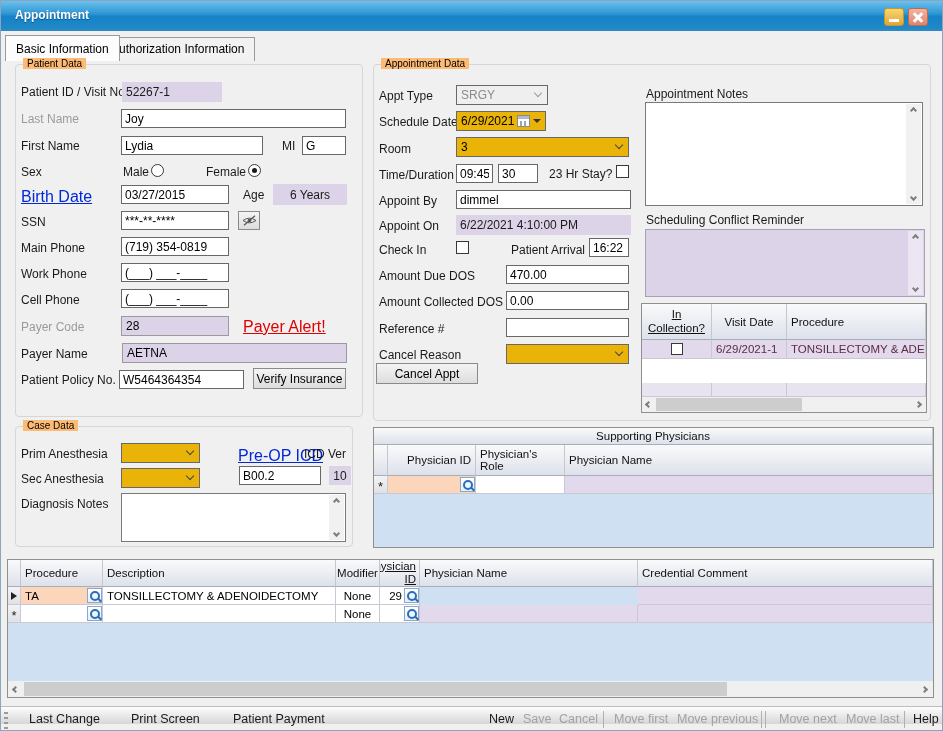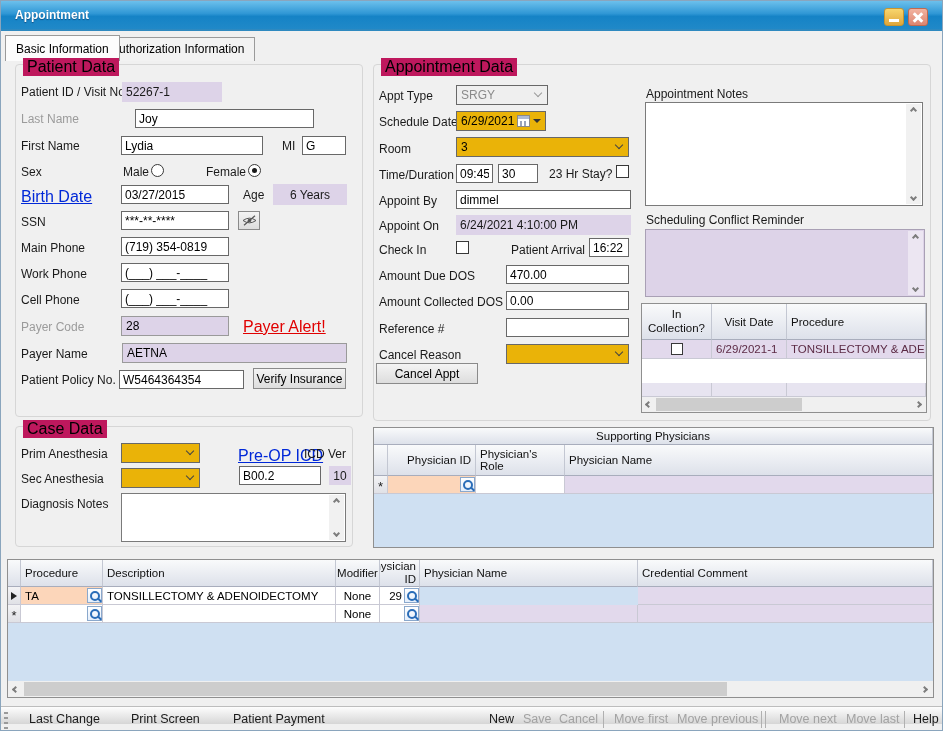--- a/index.html
+++ b/index.html
@@ -49,35 +49,35 @@
   .combo { position:absolute; background:#eab308; border:1px solid #686868; font-size:12px;
            display:flex; align-items:center; padding:0 4px; cursor:pointer; }
   .combo.dis { background:#efefef; color:#8a8a8a; }
   .cchev { position:absolute; right:6px; top:50%; margin-top:-5px; width:6px; height:6px;
     border-right:1.5px solid #444; border-bottom:1.5px solid #444; transform:rotate(45deg); }
   .combo.dis .cchev { border-color:#9a9a9a; }
   .chev { display:inline-block; width:5px; height:5px; border-right:2px solid #7d7d7d; border-bottom:2px solid #7d7d7d; }
   .chev.up { transform:rotate(-135deg); } .chev.down { transform:rotate(45deg); }
   .chev.left { transform:rotate(135deg); } .chev.right { transform:rotate(-45deg); }
   .groupbox { position:absolute; border:1px solid #d6d6d6; border-radius:4px; }
-  .gtitle { position:absolute; font-size:16px; background:#be185d; padding:0 4px; z-index:2; white-space:nowrap; }
+  .gtitle { position:absolute; font-size:10px; background:#fdba74; padding:0 4px; z-index:2; white-space:nowrap; }
   .tarea { position:absolute; background:#fff; border:1px solid #7a7a7a; }
   .vsb { position:absolute; top:1px; right:1px; bottom:1px; width:15px; background:#f1f1f1;
     display:flex; flex-direction:column; justify-content:space-between; align-items:center; padding:4px 0; }
   .hsb { position:absolute; background:#f0f0f0; display:flex; align-items:center; }
   .hsb .thumb { position:absolute; top:1px; bottom:1px; background:#cdcdcd; }
 
   
   .grid { position:absolute; border:1px solid #8f8f8f; background:#fff; overflow:hidden; }
   .gh { position:absolute; background:linear-gradient(#f9fafb,#dde1ea); border-right:1px solid #c3c7d2;
         border-bottom:1px solid #a8adbc; font-size:11.5px; color:#111; display:flex; align-items:center;
         padding:0 4px; overflow:hidden; }
   .gh.center { justify-content:center; text-align:center; }
   .gh.right { justify-content:flex-end; text-align:right; }
-  .gh.pre { white-space:pre-line; line-height:1.15; }
+  .gh.pre { white-space:pre-line; line-height:1.15;text-decoration:underline; }
   .gc { position:absolute; border-right:1px solid #c9c9d4; border-bottom:1px solid #c9c9d4;
         font-size:11.5px; display:flex; align-items:center; padding:0 4px; white-space:nowrap; overflow:hidden; }
   .gc.lav { background:#e2d9ec; color:#5c2b45; }
   .gc.peach { background:#fcd6ba; }
   .gc.sel { background:linear-gradient(#f3f3f5,#e0e1e6); }
   .mag { position:relative; display:inline-block; width:15px; height:15px; flex:0 0 15px;
     background:linear-gradient(#ffffff,#e4eefb); border:1px solid #8aa8cc; cursor:pointer; }
   .mag::before { content:""; position:absolute; left:2px; top:2px; width:6px; height:6px;
     border:2px solid #2a6db8; border-radius:50%; }
   .mag::after { content:""; position:absolute; left:9px; top:10px; width:5px; height:2px;
@@ -115,21 +115,21 @@
   <div class="tab active" style="left:4px;">Basic Information</div>
   <div class="tab" style="left:99px;">Authorization Information</div>
 
   <div class="groupbox" style="left:14px;top:63px;width:348px;height:353px;"></div>
   <span class="gtitle" style="left:22px;top:57px;">Patient Data</span>
 
   <span class="lbl" style="left:20px;top:84px;">Patient ID / Visit No.</span>
   <div class="flat" style="left:121px;top:81px;width:100px;height:20px;">52267-1</div>
 
   <span class="lbl dis" style="left:20px;top:111px;">Last Name</span>
-  <input class="tb" style="left: 134px; top: 108px; width: 179px;" value="Joy">
+  <input class="tb" style="left: 120px; top: 108px; width: 225px;" value="Joy">
 
   <span class="lbl" style="left:20px;top:138px;">First Name</span>
   <input class="tb" style="left: 120px; top: 135px; width: 142px;" value="Lydia">
   <span class="lbl" style="left:281px;top:138px;">MI</span>
   <input class="tb" style="left: 301px; top: 135px; width: 44px;" value="G">
 
   <span class="lbl" style="left:20px;top:164px;">Sex</span>
   <span class="lbl" style="left:122px;top:164px;">Male</span>
   <span class="radio" style="left:150px;top:163px;"></span>
   <span class="lbl" style="left:205px;top:164px;">Female</span>
@@ -224,21 +224,21 @@
   <span class="lbl" style="left:378px;top:167px;">Time/Duration</span>
   <input class="tb" style="left: 455px; top: 163px; width: 37px;" value="09:45">
   <input class="tb" style="left: 497px; top: 163px; width: 40px;" value="30">
   <span class="lbl" style="left:548px;top:166px;">23 Hr Stay?</span>
   <span class="cb" style="left:615px;top:164px;"></span>
 
   <span class="lbl" style="left:378px;top:193px;">Appoint By</span>
   <input class="tb" style="left: 455px; top: 189px; width: 175px;" value="dimmel">
 
   <span class="lbl" style="left:378px;top:218px;">Appoint On</span>
-  <div class="flat" style="left:455px;top:214px;width:175px;height:20px;">6/24/2021 4:10:00 PM</div>
+  <div class="flat" style="left:455px;top:214px;width:175px;height:20px;">6/22/2021 4:10:00 PM</div>
 
   <span class="lbl" style="left:378px;top:242px;">Check In</span>
   <span class="cb" style="left:455px;top:240px;"></span>
   <span class="lbl" style="left:510px;top:242px;">Patient Arrival</span>
   <input class="tb" style="left: 588px; top: 237px; width: 40px;" value="16:22">
 
   <span class="lbl" style="left:378px;top:268px;">Amount Due DOS</span>
   <input class="tb" style="left: 505px; top: 264px; width: 123px;" value="470.00">
 
   <span class="lbl" style="left:378px;top:294px;text-align:right;">Amount Collected DOS</span>

